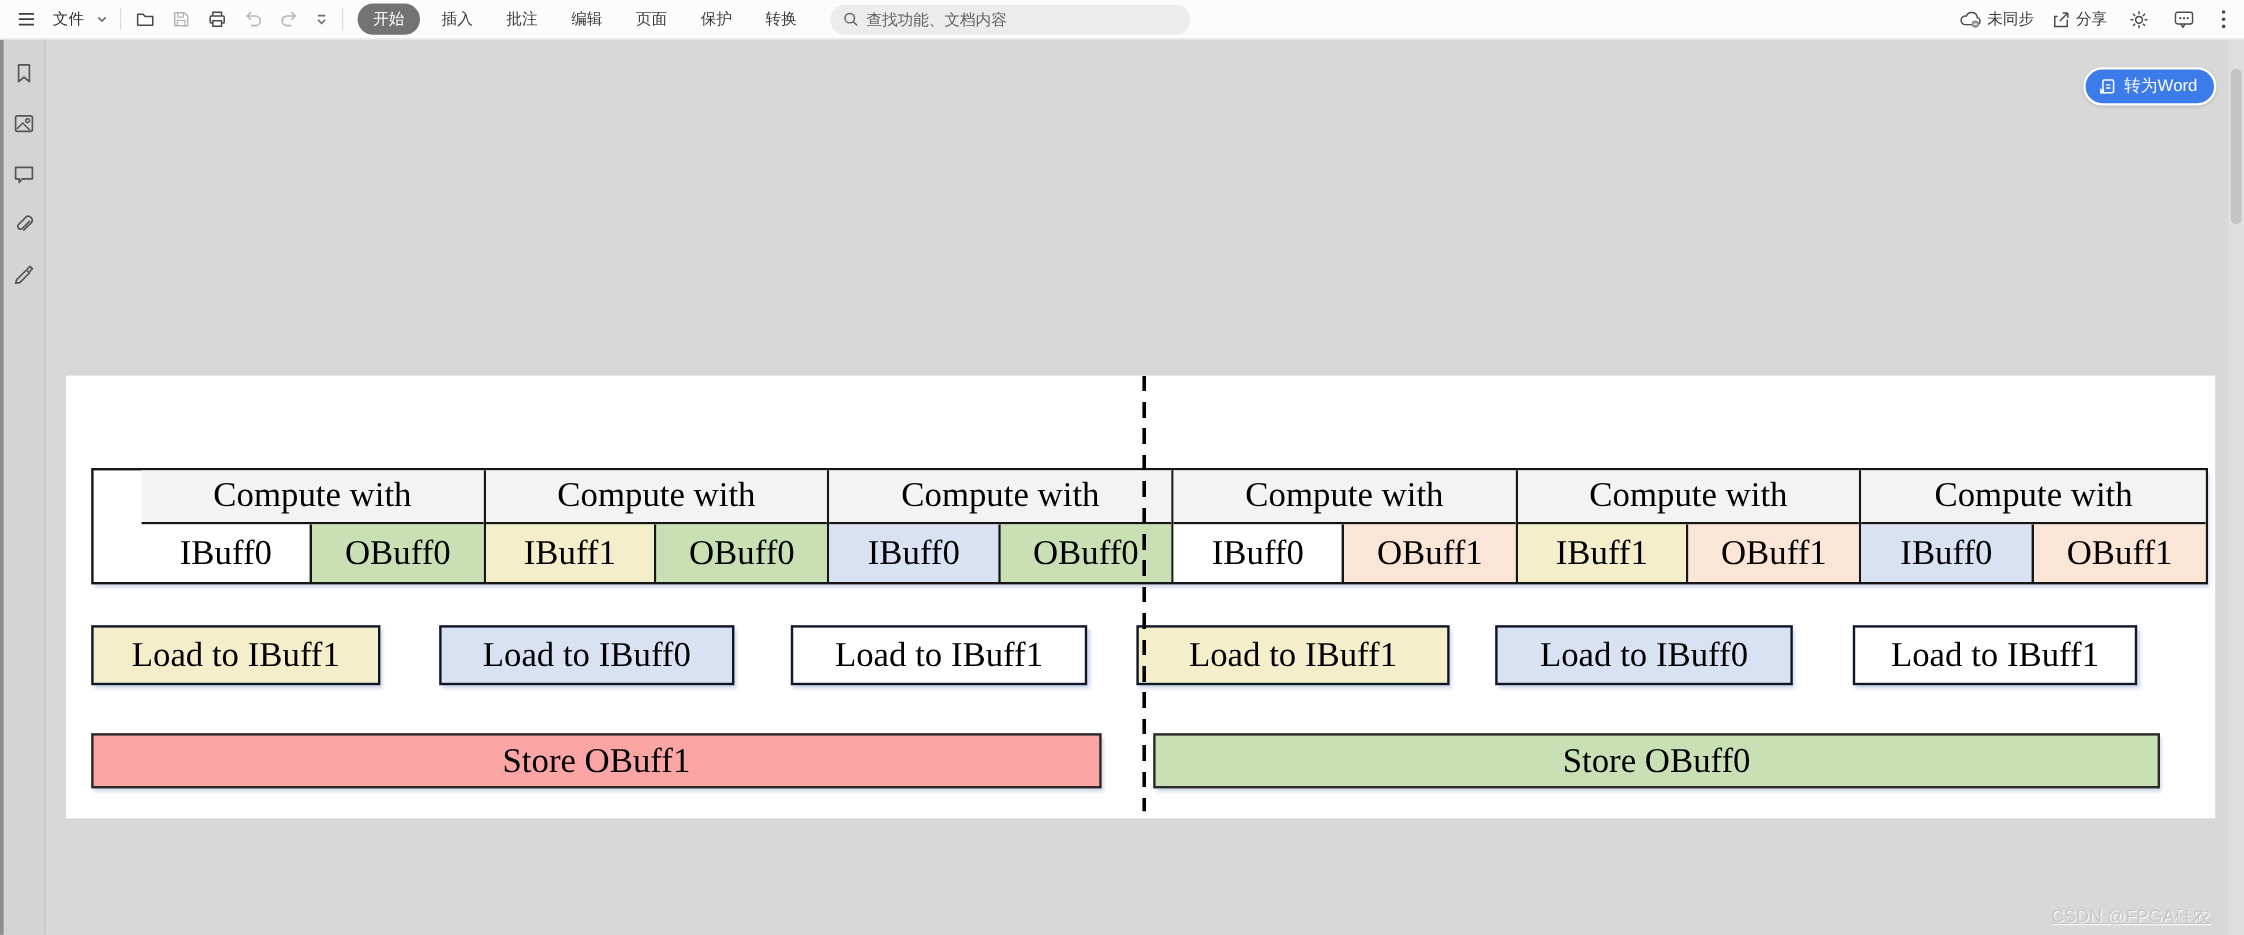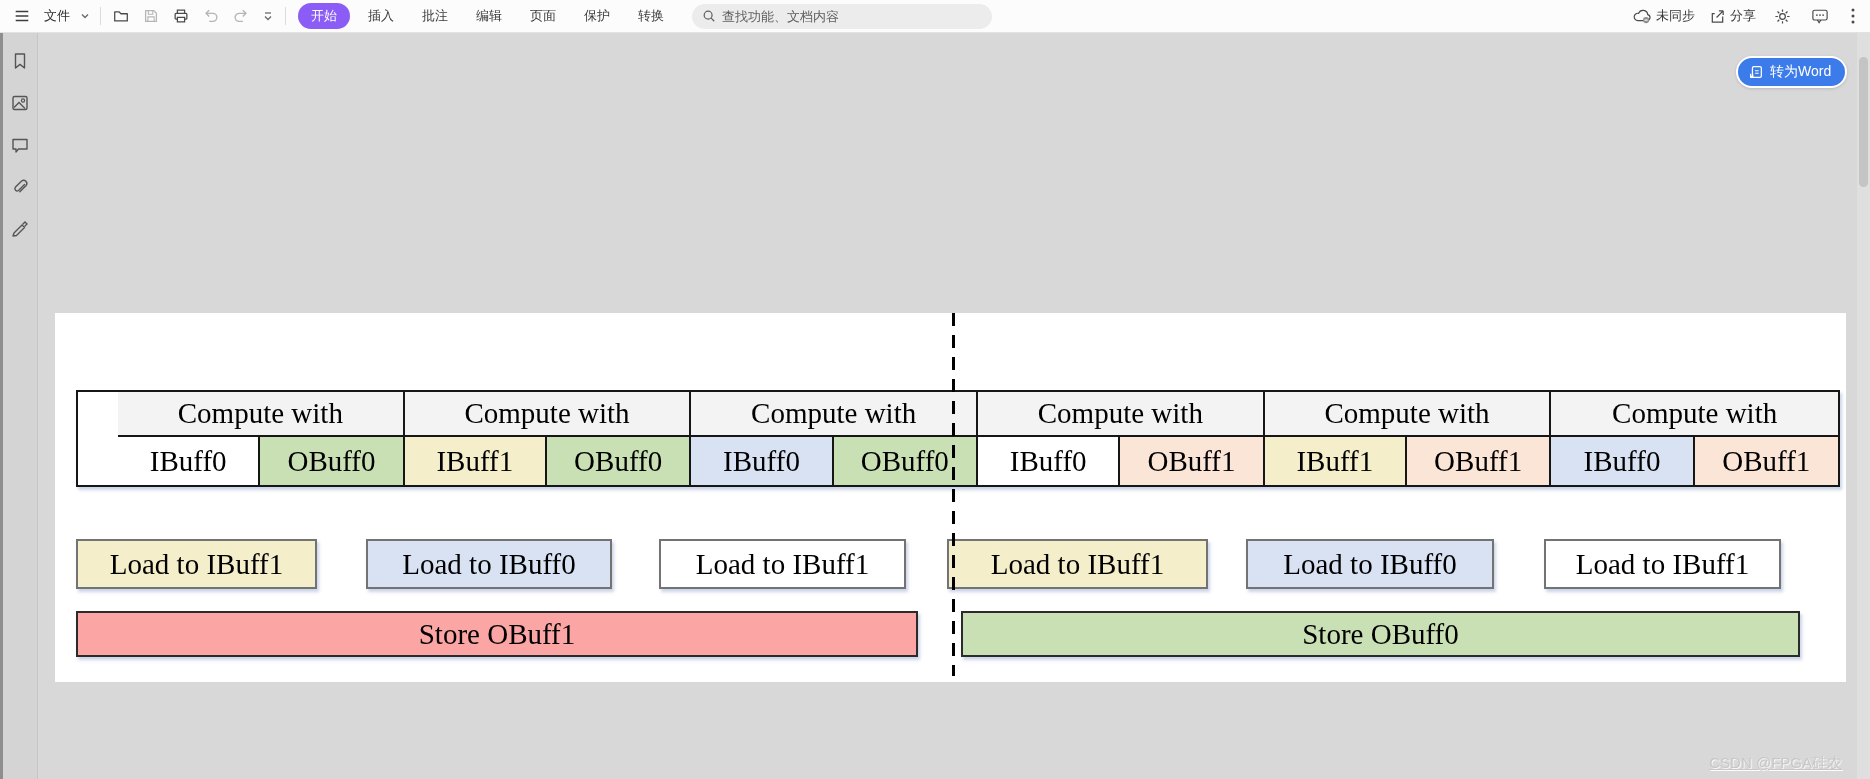--- a/index.html
+++ b/index.html
@@ -9,21 +9,21 @@
   
   .toolbar { position:absolute; left:0; top:0; width:1870px; height:33px;
     background:#fcfcfc; border-bottom:1px solid #e2e2e2;
     display:flex; align-items:center; padding:0 10px; z-index:50; }
   .tb-group { display:flex; align-items:center; gap:6px; }
   .tb-ic { width:24px; height:24px; display:flex; align-items:center; justify-content:center;
     border-radius:4px; cursor:pointer; flex:0 0 auto; }
   .tb-divider { width:1px; height:18px; background:#dcdcdc; margin:0 8px; }
   .file-label { font-size:13px; color:#2f2f2f; margin:0 2px 0 4px; cursor:pointer; }
   .tab { font-size:13px; color:#3b3b3b; padding:5px 14px; cursor:pointer; white-space:nowrap; }
-  .tab-active { background:#8b5cf6; color:#fff; font-size:13px; padding:4px 13px;
+  .tab-active { background:#737373; color:#fff; font-size:13px; padding:4px 13px;
     border-radius:13px; margin:0 4px; cursor:pointer; white-space:nowrap; }
   .searchbox { display:flex; align-items:center; gap:6px; background:#ececec;
     border-radius:13px; height:25px; width:300px; margin-left:14px; padding:0 10px; }
   .searchbox input { border:none; outline:none; background:transparent; font-size:13px;
     color:#444; width:100%; font-family:inherit; }
   .searchbox input::placeholder { color:#5f5f5f; opacity:1; }
   .tb-right { margin-left:auto; display:flex; align-items:center; gap:14px; }
   .tb-right .lbl { font-size:13px; color:#3b3b3b; }
   .tb-item { display:flex; align-items:center; gap:4px; cursor:pointer; }
 
@@ -63,21 +63,21 @@
     box-shadow:2px 3px 3px rgba(140,160,205,.45); background:#fff;padding-left:40px; }
   .cgroup { display:flex; flex-direction:column; border-right:2px solid #161616; }
   .cgroup:nth-of-type(6) { border-right:none; }
   .chead { height:45px; background:#f3f3f3; border-bottom:2px solid #161616;
     display:flex; align-items:center; justify-content:center; font-size:29px; }
   .cbody { flex:1; display:grid; grid-template-columns:1fr 1fr; }
   .ccell { display:flex; align-items:center; justify-content:center; font-size:29px; }
   .ccell.in { border-right:2px solid #161616;font-family:Liberation Serif, serif; }
 
   
-  .load-box { position:absolute; top:226px; height:50px; border:2px solid #737373;
+  .load-box { position:absolute; top:208px; height:50px; border:2px solid #0f172a;
     display:flex; align-items:center; justify-content:center; font-size:29px;
     box-shadow:2px 3px 3px rgba(140,160,205,.45); }
   .load-box:nth-of-type(1){ left:21px;   width:241px; }
   .load-box:nth-of-type(2){ left:311px;  width:246px; }
   .load-box:nth-of-type(3){ left:604px;  width:247px; }
   .load-box:nth-of-type(4){ left:892px;  width:261px; }
   .load-box:nth-of-type(5){ left:1191px; width:248px; }
   .load-box:nth-of-type(6){ left:1489px; width:237px; }
 
   

